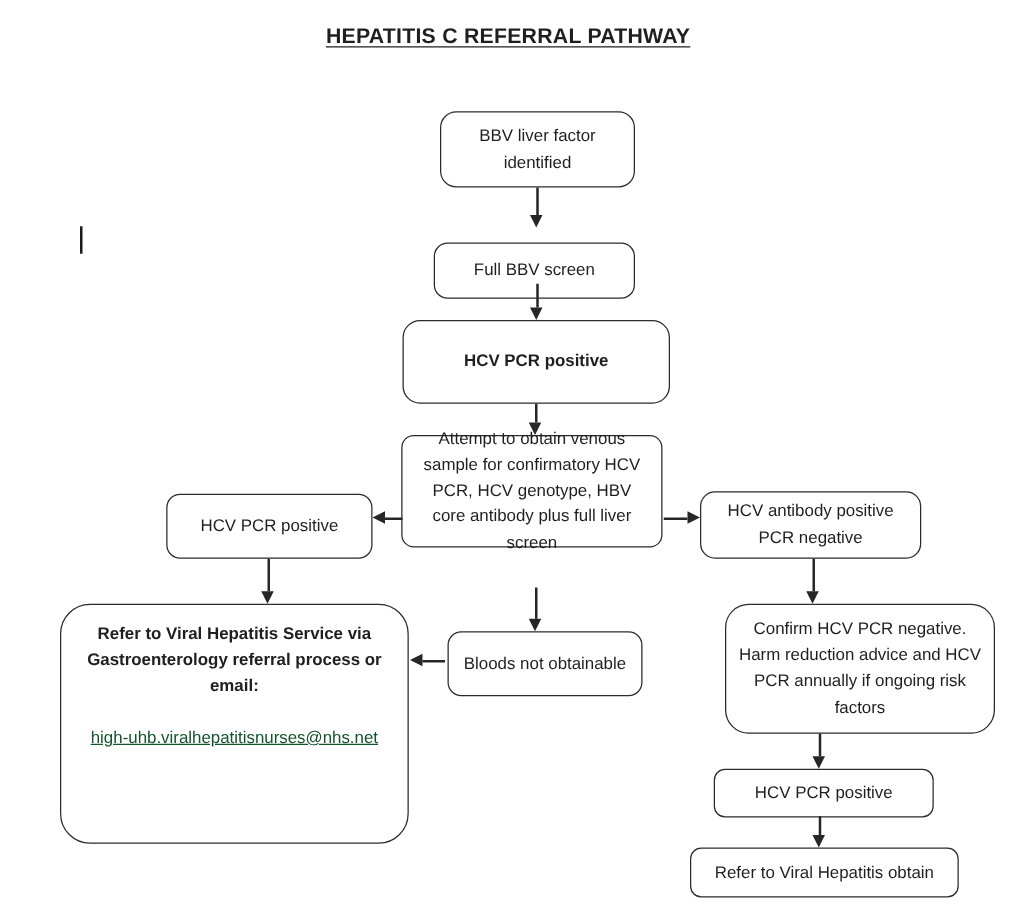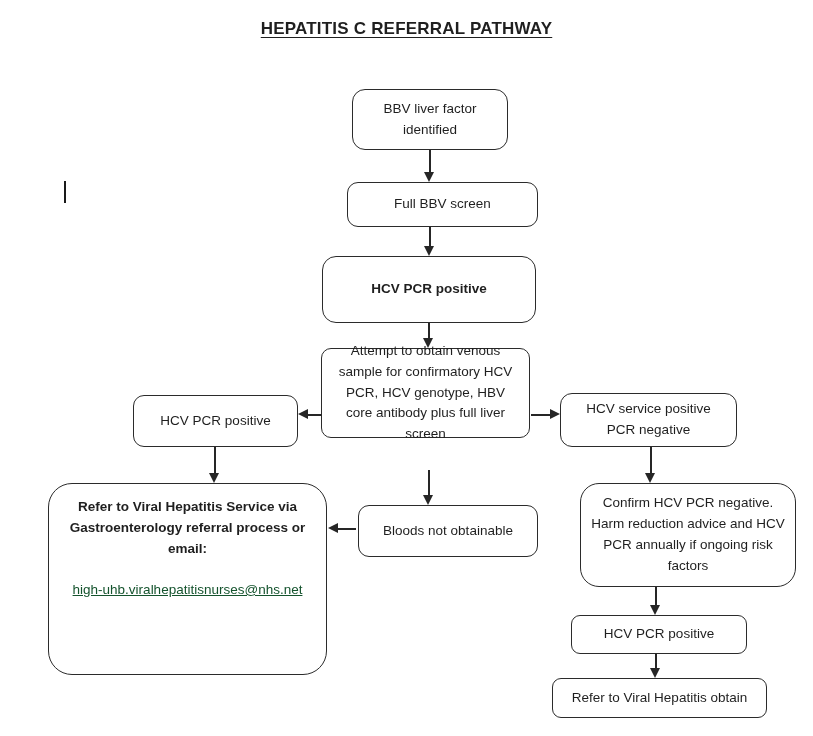--- a/index.html
+++ b/index.html
@@ -14,25 +14,25 @@
   #title span{text-decoration:underline;text-underline-offset:3px;}
   .node{
     position:absolute;box-sizing:border-box;background:#ffffff;
     border:1.6px solid #2b2b2b;
     display:flex;flex-direction:column;align-items:center;justify-content:center;
     text-align:center;font-size:13.5px;line-height:1.55;padding:2px 10px;
   }
   .bold{font-weight:bold;}
   
   #b1{left:352px;top:89px;width:156px;height:61px;border-radius:13px;}
-  #b2{left:347px;top:182px;width:191px;height:45px;border-radius:11px;}
+  #b2{left:347px;top:194px;width:161px;height:45px;border-radius:11px;}
   #b3{left:322px;top:256px;width:214px;height:67px;border-radius:14px;}
   #b3 .sub{margin-top:11px;}
   #b4{left:321px;top:348px;width:209px;height:90px;border-radius:10px;padding:2px 9px;}
-  #b5{left:358px;top:505px;width:180px;height:52px;border-radius:11px;}
+  #b5{left:358px;top:505px;width:156px;height:52px;border-radius:11px;}
   #b6{left:133px;top:395px;width:165px;height:52px;border-radius:11px;}
   #b7{left:48px;top:483px;width:279px;height:192px;border-radius:24px;justify-content:flex-start;padding-top:13px;}
   #b8{left:560px;top:393px;width:177px;height:54px;border-radius:12px;}
   #b9{left:580px;top:483px;width:216px;height:104px;border-radius:19px;padding:2px 6px;}
   #b10{left:571px;top:615px;width:176px;height:39px;border-radius:9px;}
   #b11{left:552px;top:678px;width:215px;height:40px;border-radius:9px;}
   .email{
     display:inline-block;margin-top:20px;color:#14532d;text-decoration:underline;
     font-size:13.5px;cursor:pointer;
   }
@@ -101,21 +101,21 @@
   <div class="node" id="b6">
     <span>HCV PCR positive</span>
   </div>
 
   <div class="node" id="b7">
     <span class="bold">Refer to Viral Hepatitis Service via Gastroenterology referral process or email:</span>
     <a class="email">high-uhb.viralhepatitisnurses@nhs.net</a>
   </div>
 
   <div class="node" id="b8">
-    <span>HCV service positive PCR negative</span>
+    <span>HCV antibody positive PCR negative</span>
   </div>
 
   <div class="node" id="b9">
     <span>Confirm HCV PCR negative. Harm reduction advice and HCV PCR annually if ongoing risk factors</span>
   </div>
 
   <div class="node" id="b10">
     <span>HCV PCR positive</span>
   </div>
 

